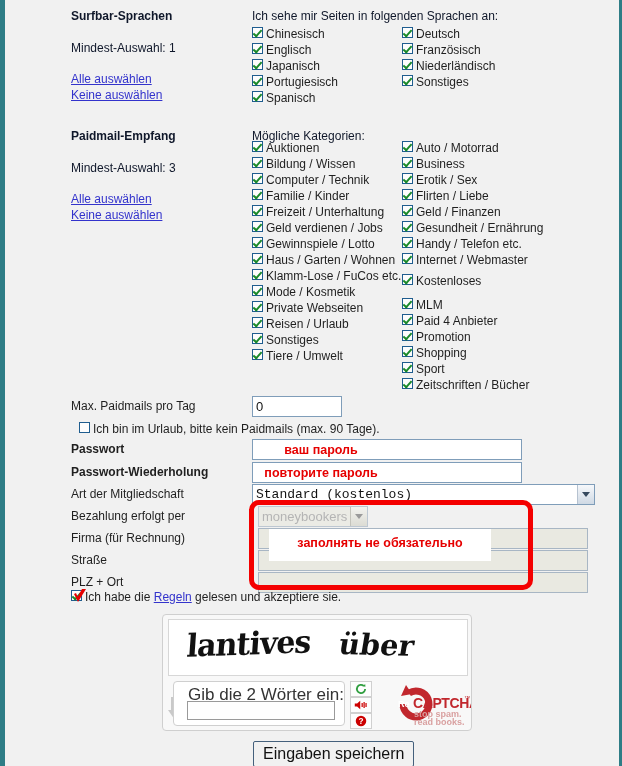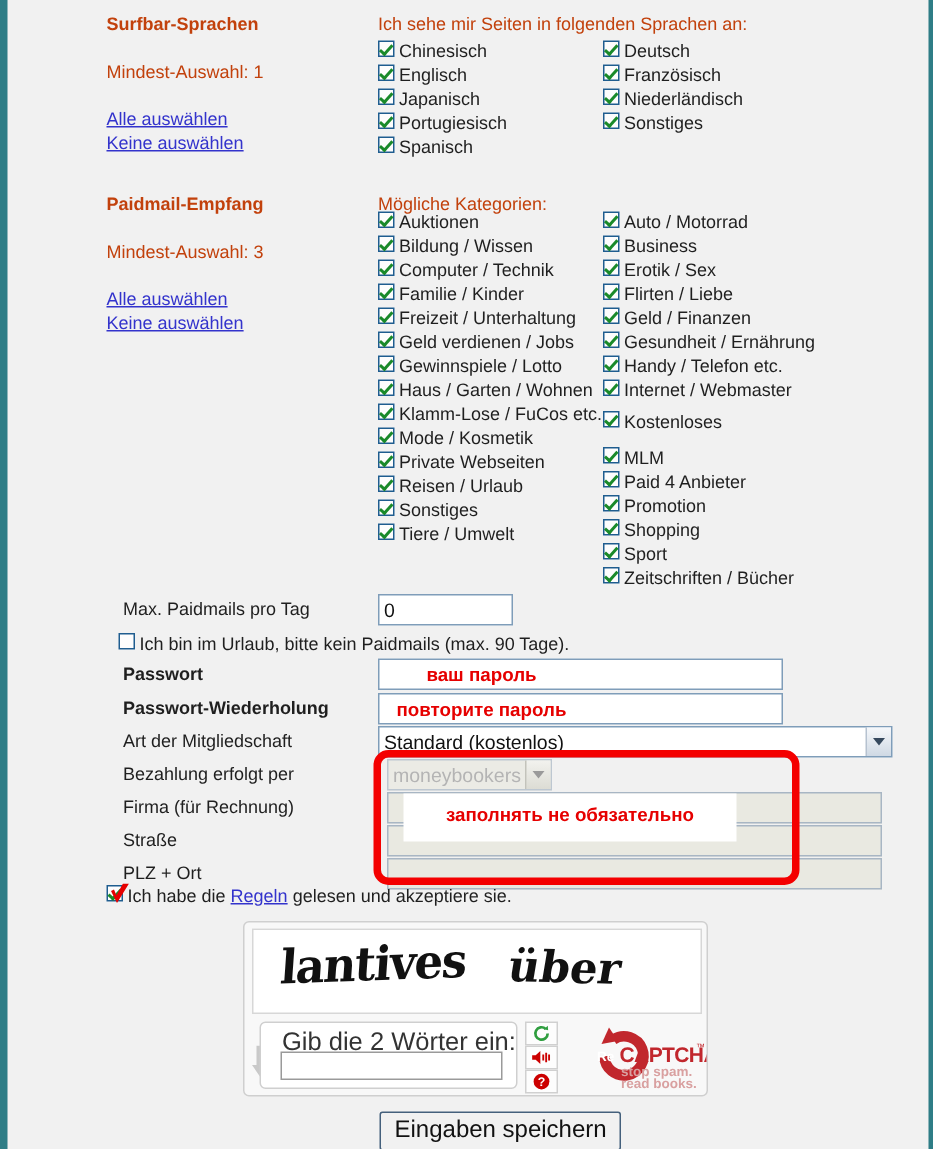--- a/index.html
+++ b/index.html
@@ -23,21 +23,21 @@
     border-right: 3px solid #2e7d86;
     box-sizing: border-box;
     overflow: hidden;
   }
   .inner {
     position: relative;
     width: 100%; height: 100%;
   }
 
   
-  .lbl { color: #c2410c; font-size: 12px; line-height: 15px; white-space: nowrap; }
+  .lbl { color: #0f172a; font-size: 12px; line-height: 15px; white-space: nowrap; }
   .lbl-bold { font-weight: bold; }
   a.link {
     color: #3333cc;
     text-decoration: underline;
     font-size: 12px;
     line-height: 15px;
     cursor: pointer;
   }
 
   .cb {
@@ -91,21 +91,21 @@
   #cat-head        { left: 247px; top: 129px; }
   #cat-col1        { left: 247px; top: 141px; width: 150px; }
   #cat-col2        { left: 397px; top: 141px; width: 200px; }
 
   .cat-list .cbrow { margin-bottom: 1px; }
 
   
   .frow { position: absolute; left: 66px; width: 520px; height: 22px; }
   .frow .flabel {
     position: absolute; left: 0; top: 3px;
-    font-size: 12px; color: #1f1f1f; white-space: nowrap; margin-left: 11px;
+    font-size: 12px; color: #1f1f1f; white-space: nowrap;
   }
   .frow .flabel.b { font-weight: bold; }
 
   input.tf {
     position: absolute;
     font-family: "Liberation Sans", sans-serif;
     font-size: 13px;
     color: #111;
     border: 1px solid #7f9db9;
     background: #ffffff;
@@ -495,21 +495,21 @@
   </div>
 
   <div class="frow" style="top:462px">
     <span class="flabel b">Passwort-Wiederholung</span>
     <input class="tf" type="password" id="inp-pw2" style="left: 181px; width: 270px;" value="">
   </div>
 
   <div class="frow" style="top:484px">
     <span class="flabel">Art der Mitgliedschaft</span>
     <span class="selwrap" style="left:181px; top:0; width:343px; height:21px;">
-      <select class="sel" id="sel-membership" style="left:0; top:0; width:343px;"><option value="Standard (kostenlos)">Standard (kostenlos)</option></select>
+      <select class="sel" id="sel-membership" style="left:0; top:0; width:343px;font-family:Liberation Mono, monospace;"><option value="Standard (kostenlos)">Standard (kostenlos)</option></select>
       <span class="arrowbox"></span>
     </span>
   </div>
 
   <div class="frow" style="top:506px">
     <span class="flabel">Bezahlung erfolgt per</span>
     <span class="selwrap disabled" style="left:187px; top:0; width:110px; height:36px;">
       <select class="sel disabled" id="sel-payment" style="left:0; top:0; width:110px;" disabled=""><option value="moneybookers">moneybookers</option></select>
       <span class="arrowbox"></span>
     </span>

